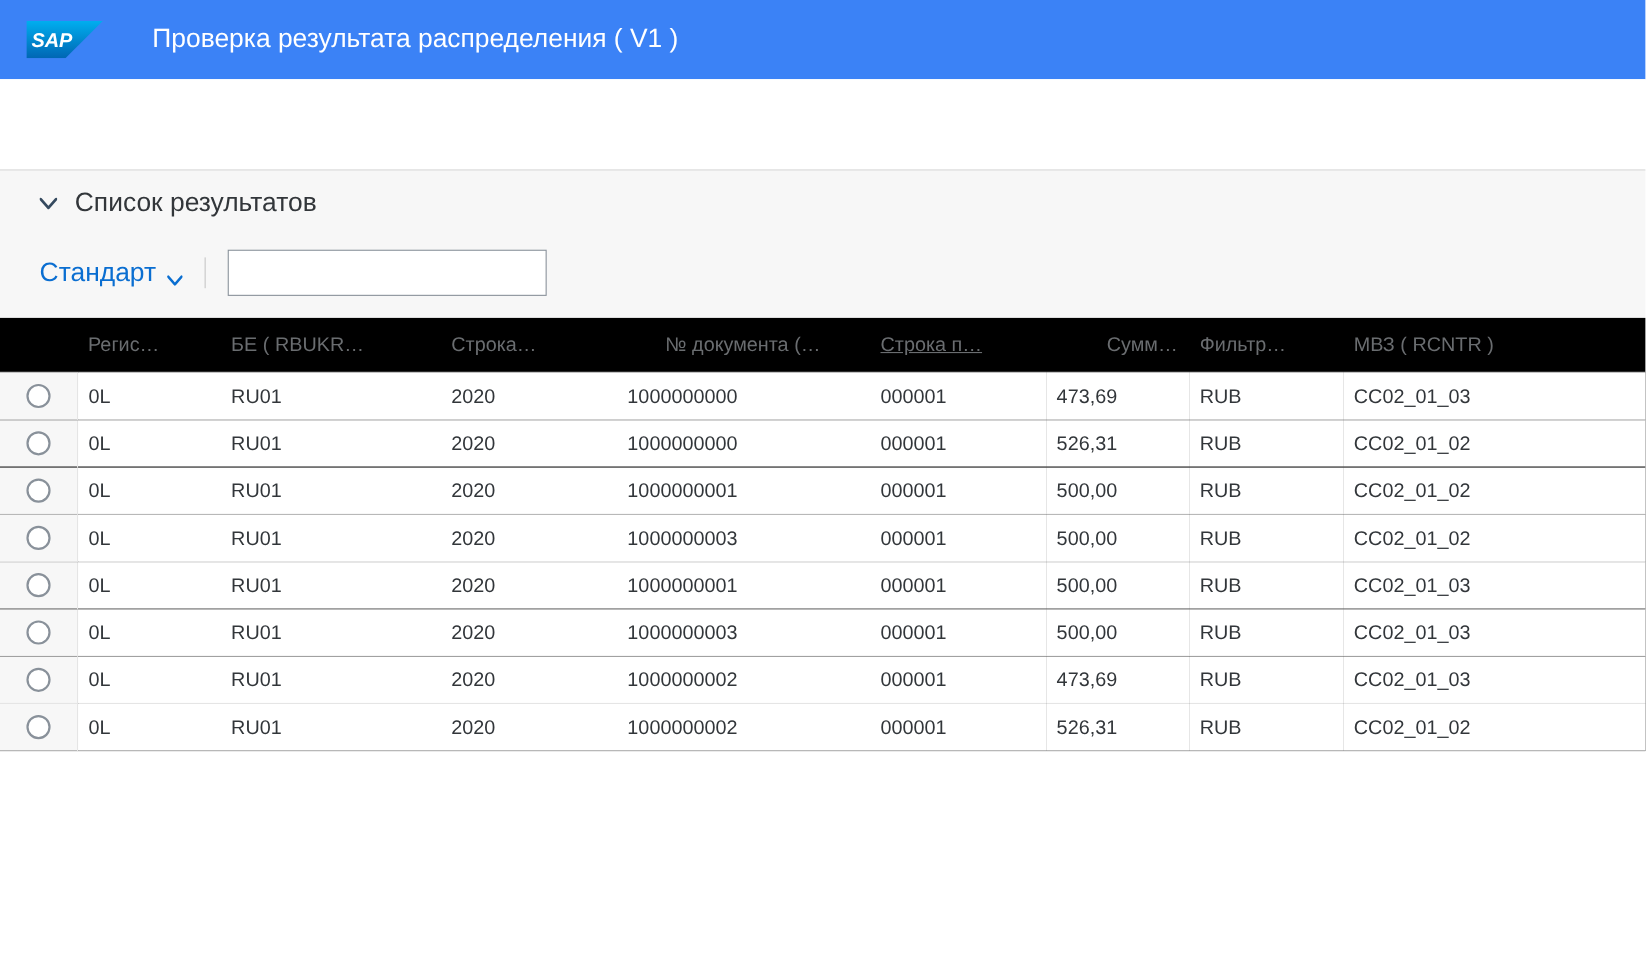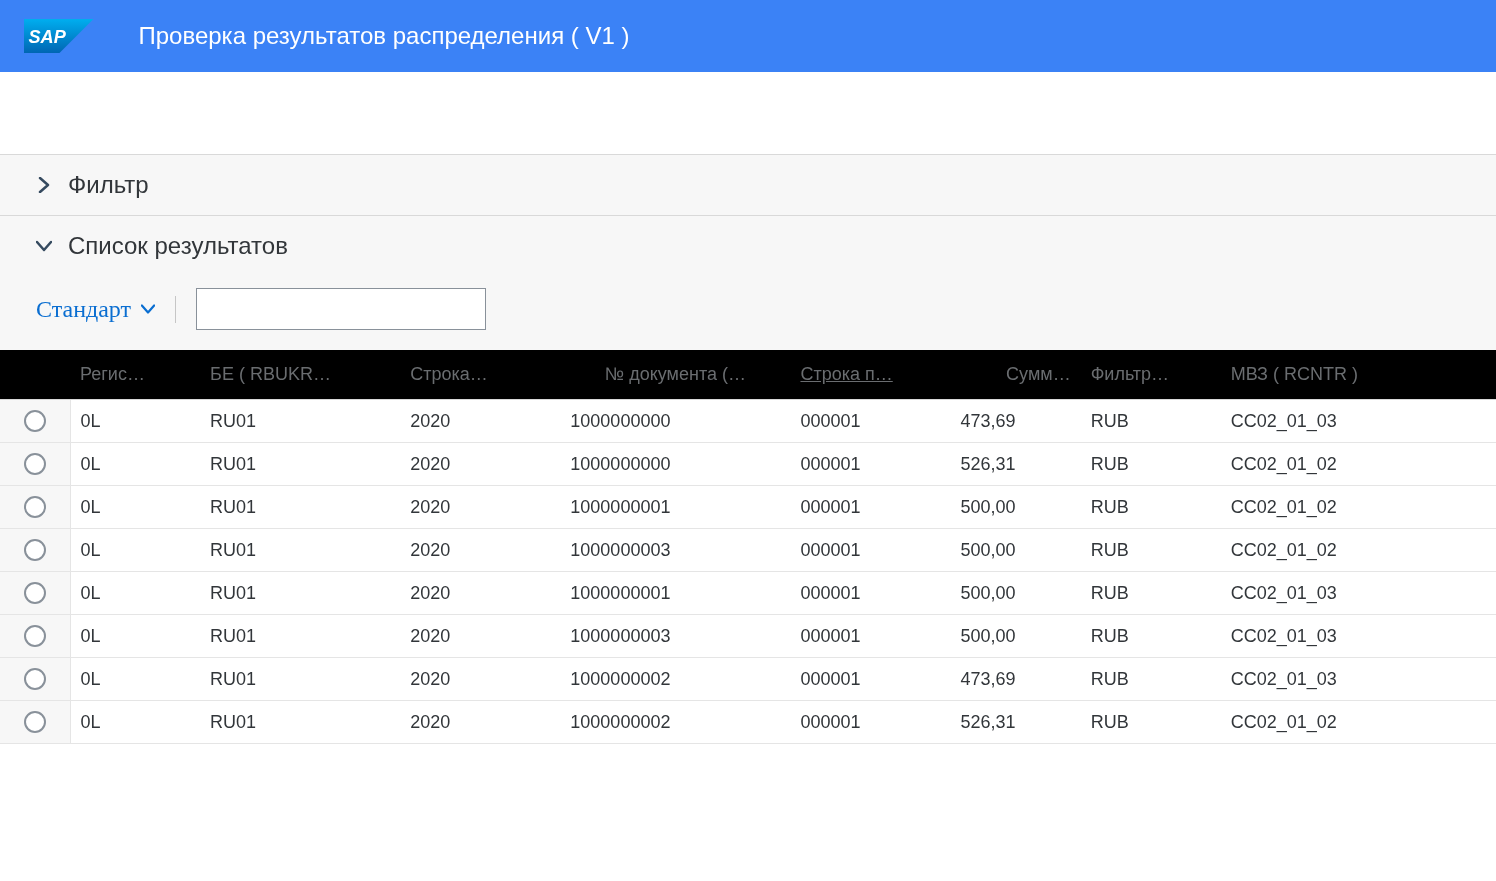--- a/index.html
+++ b/index.html
@@ -57,26 +57,25 @@
       color: #32363a;
     }
     .toolbar {
       display: flex;
       align-items: center;
       padding: 12px 36px 20px 36px;
       gap: 20px;
     }
     .view-selector {
       display: flex;
-      align-items: center;
+      align-items: flex-end;
       gap: 10px;
       padding-right: 20px;
       border-right: 1px solid #c6c6c6;
       cursor: pointer;
-      font-family: Liberation Serif, serif;
     }
     .view-selector-label {
       font-size: 24px;
       color: #0a6ed1;
     }
     .view-selector .chev {
       width: 14px;
       height: 14px;
       color: #0a6ed1;
     }
@@ -147,35 +146,27 @@
   <svg class="logo" viewBox="0 0 92 45">
     <defs>
       <linearGradient id="sapg" x1="0" y1="0" x2="0" y2="1">
         <stop offset="0%" stop-color="#00AEEF"></stop>
         <stop offset="100%" stop-color="#0066B3"></stop>
       </linearGradient>
     </defs>
     <polygon points="0,0 92,0 47,45 0,45" fill="url(#sapg)"></polygon>
     <text x="6" y="32" font-family="Arial" font-size="24" font-weight="900" font-style="italic" fill="#fff">SAP</text>
   </svg>
-  <div class="page-title">Проверка результатов распределения ( V1 )</div>
+  <div class="page-title">Проверка результата распределения ( V1 )</div>
 </div>
 
 <div class="whitespace"></div>
 
 <div class="content">
 
-  <div class="panel">
-    <div class="panel-header">
-      <svg class="chev" viewBox="0 0 16 16">
-        <path d="M4 1 L12 8 L4 15" stroke="#354a5f" stroke-width="2.5" fill="none" stroke-linecap="round" stroke-linejoin="round"></path>
-      </svg>
-      <div class="panel-title">Фильтр</div>
-    </div>
-  </div>
 
   <div class="panel" style="border-bottom:none;">
     <div class="panel-header">
       <svg class="chev" viewBox="0 0 16 16">
         <path d="M1 4 L8 12 L15 4" stroke="#354a5f" stroke-width="2.5" fill="none" stroke-linecap="round" stroke-linejoin="round"></path>
       </svg>
       <div class="panel-title">Список результатов</div>
     </div>
 
     <div class="toolbar">

